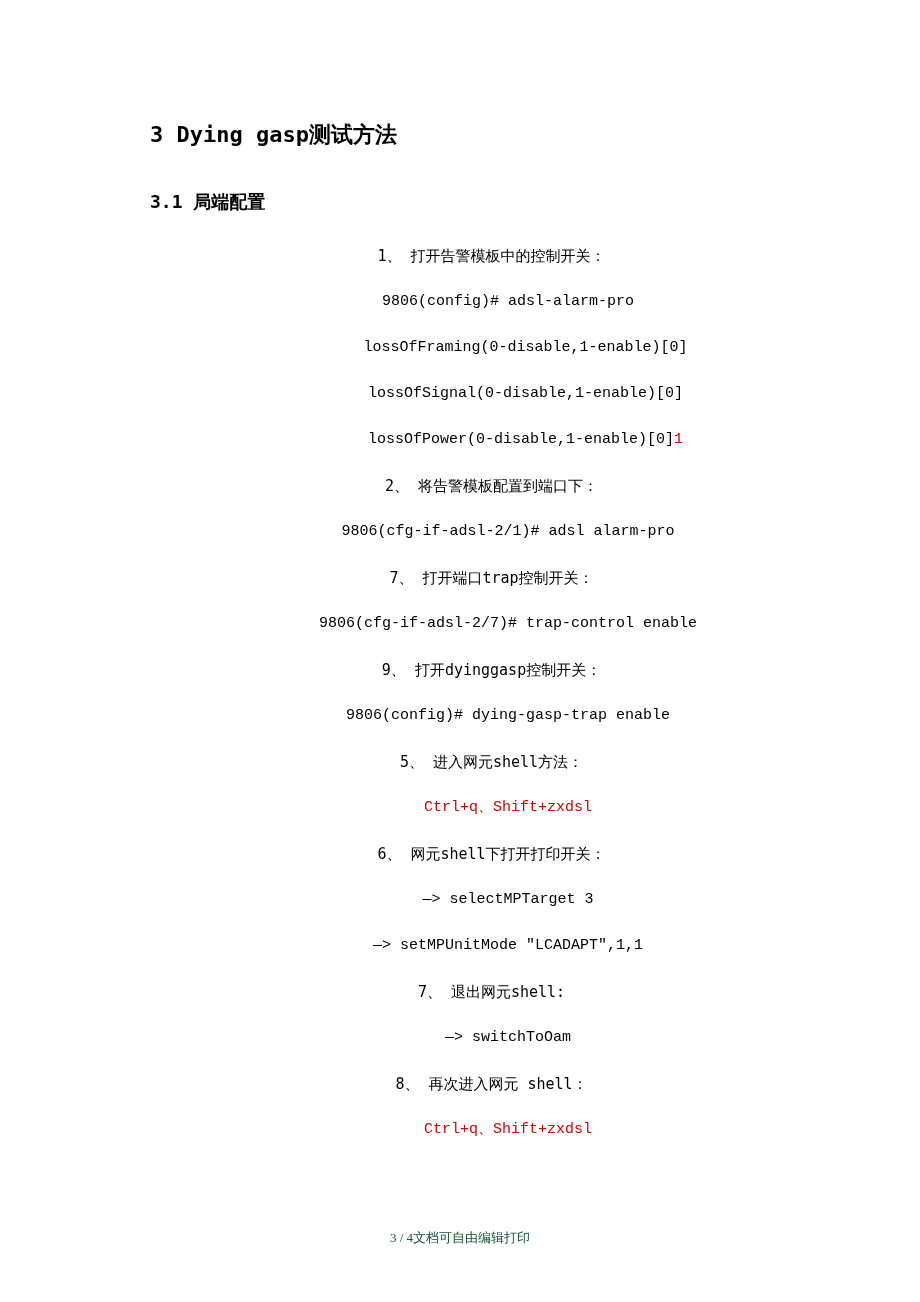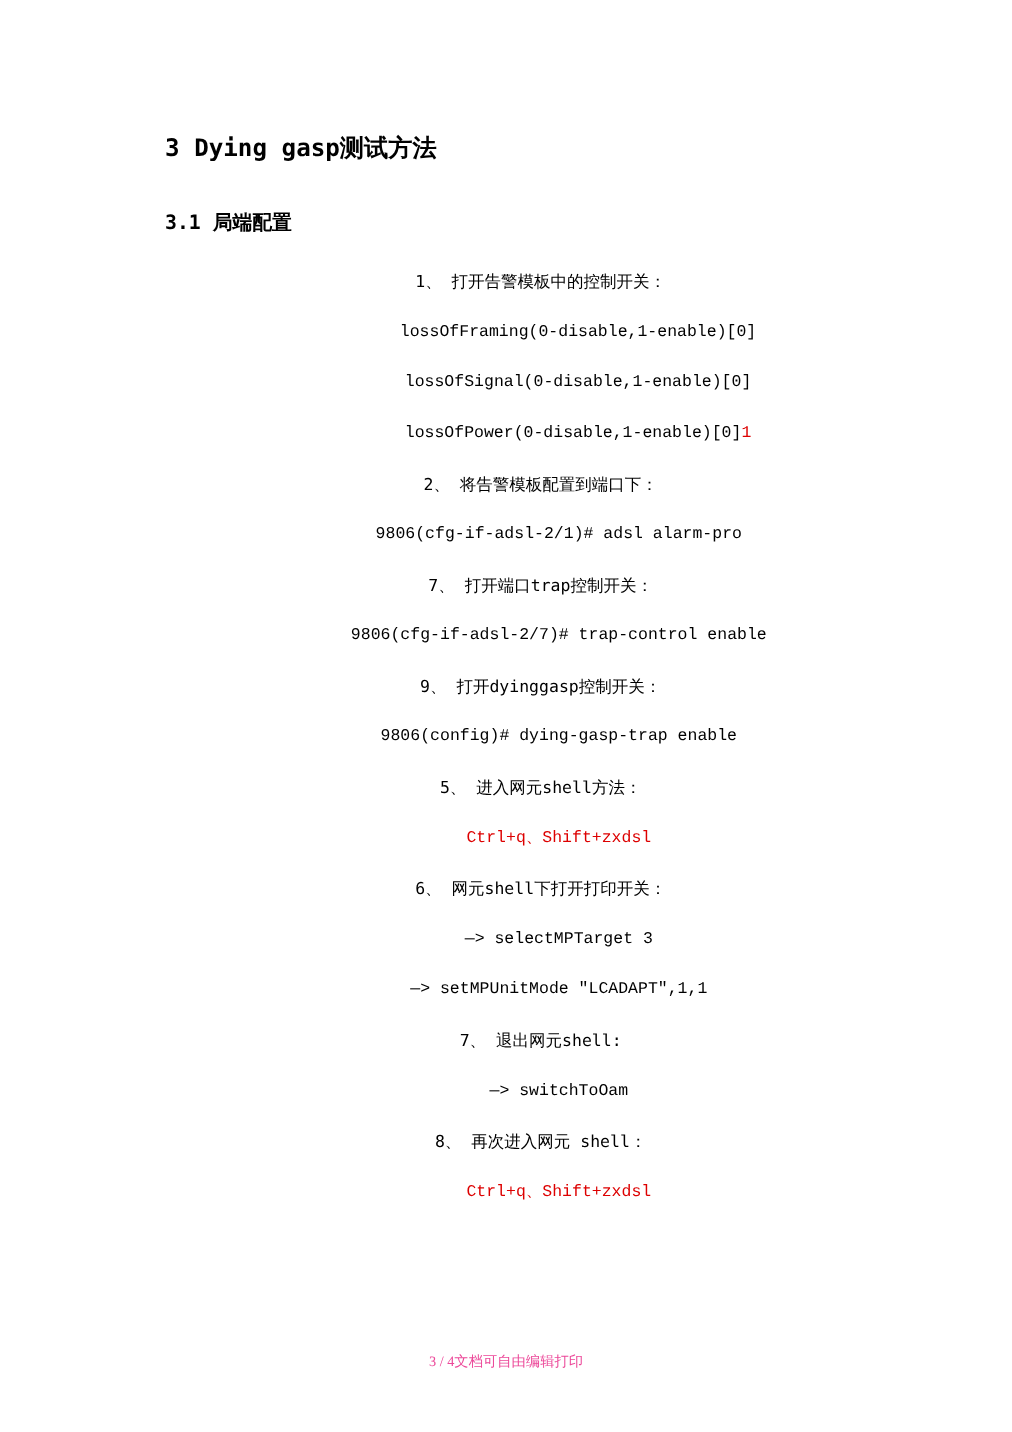--- a/index.html
+++ b/index.html
@@ -36,33 +36,34 @@
 }
 .indent1 { padding-left: 33px; }
 .indent2 { padding-left: 68px; }
 .red { color: #d00; }
 .footer {
   position: absolute;
   bottom: 55px;
   width: 920px;
   text-align: center;
   font-size: 13px;
-  color: #ec4899;
+  color: #14532d;
 }
 .mono { font-family: "Courier New", "SimSun", monospace; }
 </style>
 </head>
 <body>
 
 <div class="page">
 
   <h1>3  Dying gasp测试方法</h1>
   <h2>3.1 局端配置</h2>
 
   <div class="line">1、 打开告警模板中的控制开关：</div>
+  <div class="line indent1 mono">9806(config)# adsl-alarm-pro</div>
   <div class="line indent2 mono">lossOfFraming(0-disable,1-enable)[0]</div>
   <div class="line indent2 mono">lossOfSignal(0-disable,1-enable)[0]</div>
   <div class="line indent2 mono">
     <span>lossOfPower(0-disable,1-enable)[0]</span><span class="red">1</span>
   </div>
 
   <div class="line">2、 将告警模板配置到端口下：</div>
   <div class="line indent1 mono">9806(cfg-if-adsl-2/1)# adsl alarm-pro</div>
 
   <div class="line">7、 打开端口trap控制开关：</div>

